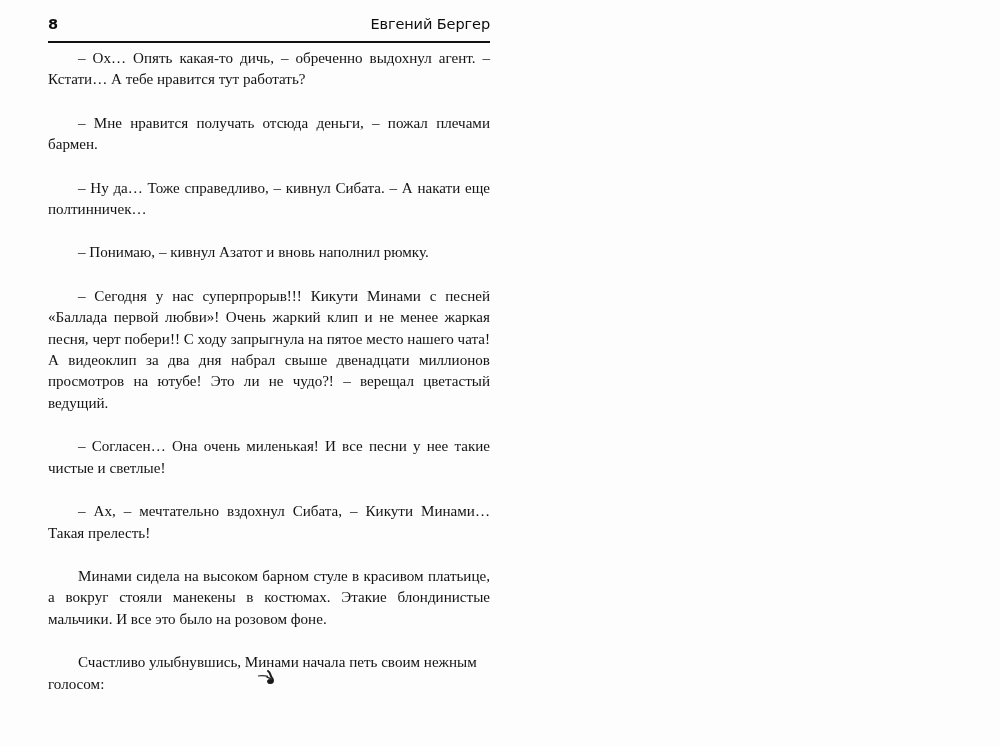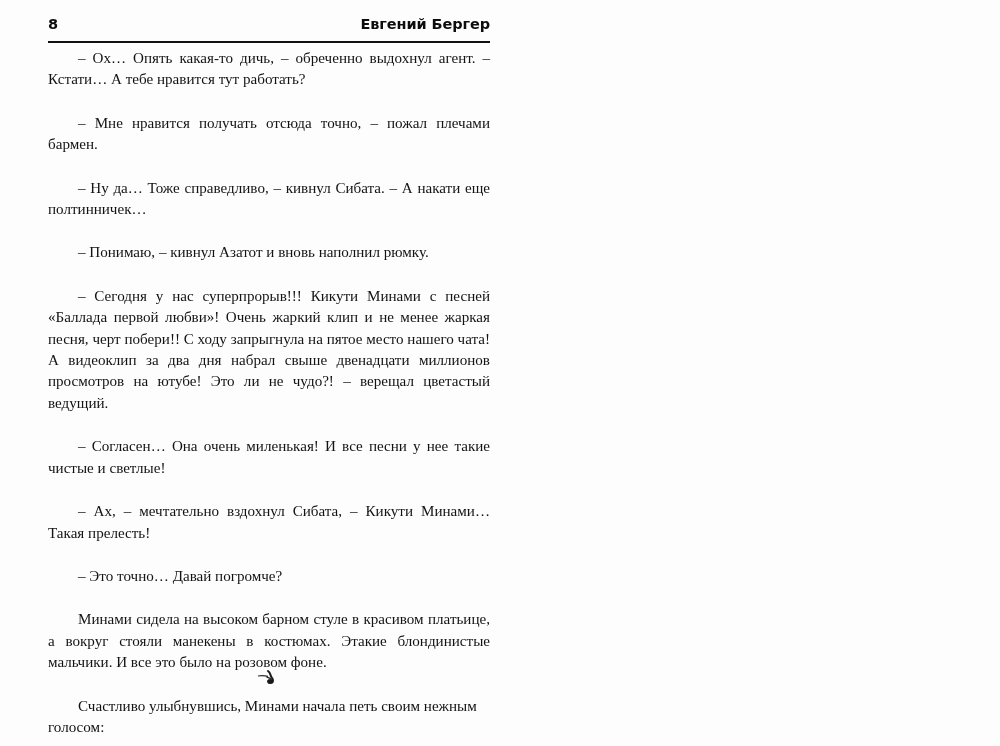--- a/index.html
+++ b/index.html
@@ -51,21 +51,21 @@
 
   .runhead-rule {
     position: absolute;
     top: 41px;
     height: 2px;
     background: #111111;
   }
   .page-left  .runhead-rule { left: 48px;  width: 442px; }
 
   .folio { font-weight: bold; }
-  .runhead-title { font-weight: bold; }
+  .runhead-title { font-weight: normal; }
 
   
   .textblock {
     position: absolute;
     top: 48px;
     font-size: 15.1px;
     line-height: 21.4px;
     text-align: justify;
     text-justify: inter-word;
     color: #131313;
@@ -108,27 +108,26 @@
   <div class="page page-left">
 
     <div class="runhead">
       <span class="folio">8</span>
       <span class="runhead-title">Евгений Бергер</span>
     </div>
     <div class="runhead-rule"></div>
 
     <div class="textblock" id="left-text">
         <p class="">– Ох… Опять какая-то дичь, – обреченно выдохнул агент. – Кстати… А тебе нравится тут работать?</p>
-        <p class="">– Мне нравится получать отсюда точно, – пожал плечами бармен.</p>
+        <p class="">– Мне нравится получать отсюда деньги, – пожал плечами бармен.</p>
         <p class="">– Ну да… Тоже справедливо, – кивнул Сибата. – А накати еще полтинничек…</p>
         <p class="">– Понимаю, – кивнул Азатот и вновь наполнил рюмку.</p>
         <p class="">– Сегодня у нас суперпрорыв!!! Кикути Минами с песней «Баллада первой любви»! Очень жаркий клип и не менее жаркая песня, черт побери!! С ходу запрыгнула на пятое место нашего чата! А видеоклип за два дня набрал свыше двенадцати миллионов просмотров на ютубе! Это ли не чудо?! – верещал цветастый ведущий.</p>
         <p class="">– Согласен… Она очень миленькая! И все песни у нее такие чистые и светлые!</p>
         <p class="">– Ах, – мечтательно вздохнул Сибата, – Кикути Минами… Такая прелесть!</p>
-        <p class="">– Это точно… Давай погромче?</p>
         <p class="">Минами сидела на высоком барном стуле в красивом платьице, а вокруг стояли манекены в костюмах. Этакие блондинистые мальчики. И все это было на розовом фоне.</p>
         <p class="last-line-left">Счастливо улыбнувшись, Минами начала петь своим нежным голосом:</p>
       </div>
 
     <div class="smudge" style="left: 257px; top: 668px;">
       <svg width="22" height="20" viewBox="0 0 22 20" aria-hidden="true">
         <path d="M1 8 C5 7.2, 8 7.6, 11 8.4" stroke="#2b2b2b" stroke-width="1.1" fill="none"></path>
         <path d="M11 3 C14 5, 13 8, 15 10 C16.5 11.6, 16 13.5, 14 14.5 C12 15.4, 10.5 14, 11.5 12.6" stroke="#1d1d1d" stroke-width="2.1" fill="none" stroke-linecap="round"></path>
         <ellipse cx="13.6" cy="13.4" rx="3.1" ry="2.3" fill="#1a1a1a"></ellipse>
         <path d="M9.5 9.2 C11.5 9.6, 13 10.2, 14.2 11" stroke="#232323" stroke-width="1.3" fill="none"></path>

